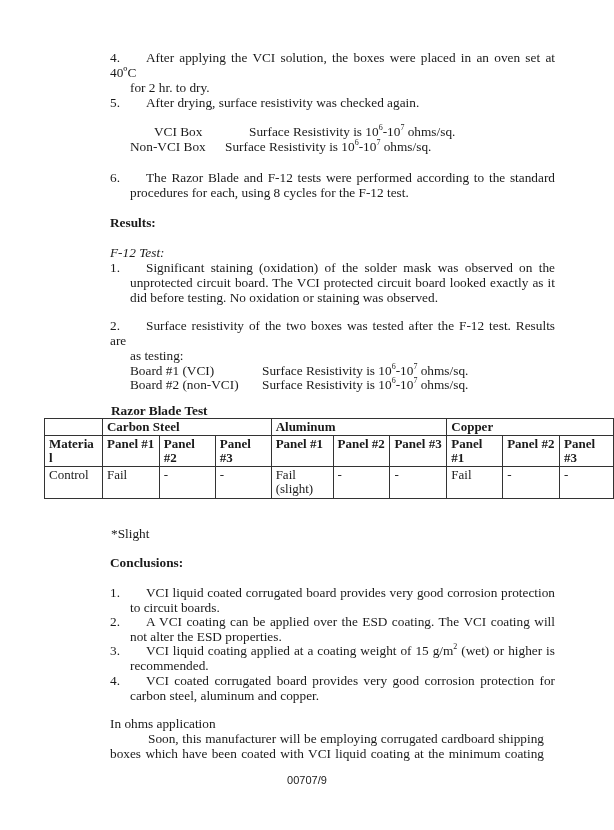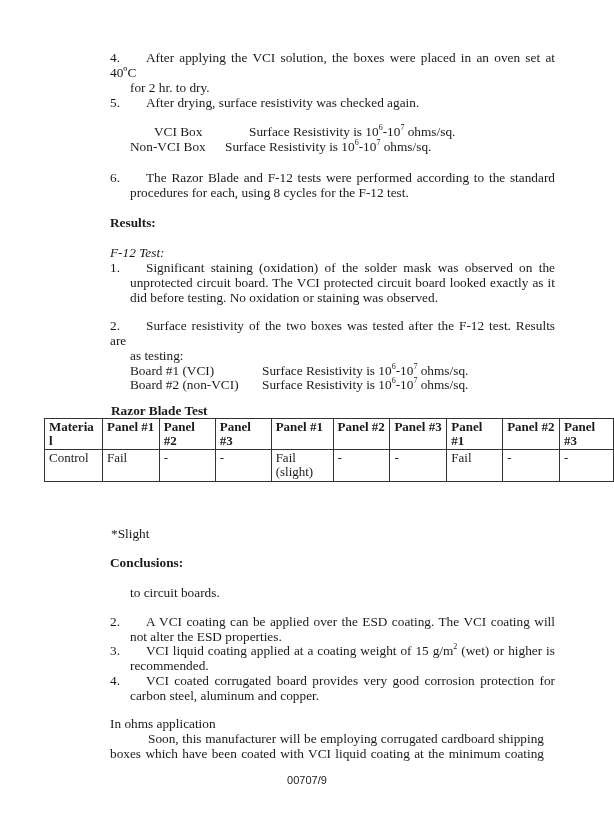--- a/index.html
+++ b/index.html
@@ -79,20 +79,26 @@
       <col style="width:56px">
       <col style="width:56px">
     <col style="width:62px">
       <col style="width:57px">
       <col style="width:57px">
     <col style="width:56px">
       <col style="width:57px">
       <col style="width:54px">
   </colgroup>
   <tbody>
+      <tr>
+    <td></td>
+    <td class="h" colspan="3">Carbon Steel</td>
+    <td class="h" colspan="3">Aluminum</td>
+    <td class="h" colspan="3">Copper</td>
+  </tr>
   <tr>
     <td class="h">Materia l</td>
     <td class="h">Panel #1</td>
     <td class="h">Panel #2</td>
     <td class="h">Panel #3</td>
     <td class="h">Panel #1</td>
     <td class="h">Panel #2</td>
     <td class="h">Panel #3</td>
     <td class="h">Panel #1</td>
     <td class="h">Panel #2</td>
@@ -110,20 +116,21 @@
     <td>-</td>
     <td>-</td>
   </tr>
 </tbody>
   </table>
 <div class="abs" style="left:111px; top:526px;">*Slight</div>
 
 <div class="abs bold" style="left:110px; top:555px;">Conclusions:</div>
 
 <div class="item" style="top:585px;">
+  <div class="just"><span class="num">1.</span><span>VCI liquid coated corrugated board provides very good corrosion protection</span></div>
   <div class="cont">to circuit boards.</div>
 </div>
 <div class="item" style="top:614px;">
   <div class="just"><span class="num">2.</span><span>A VCI coating can be applied over the ESD coating.  The VCI coating will</span></div>
   <div class="cont">not alter the ESD properties.</div>
 </div>
 <div class="item" style="top:643px;">
   <div class="just"><span class="num">3.</span><span>VCI liquid coating applied at a coating weight of 15 g/m</span><sup>2</sup><span> (wet) or higher is</span></div>
   <div class="cont">recommended.</div>
 </div>

